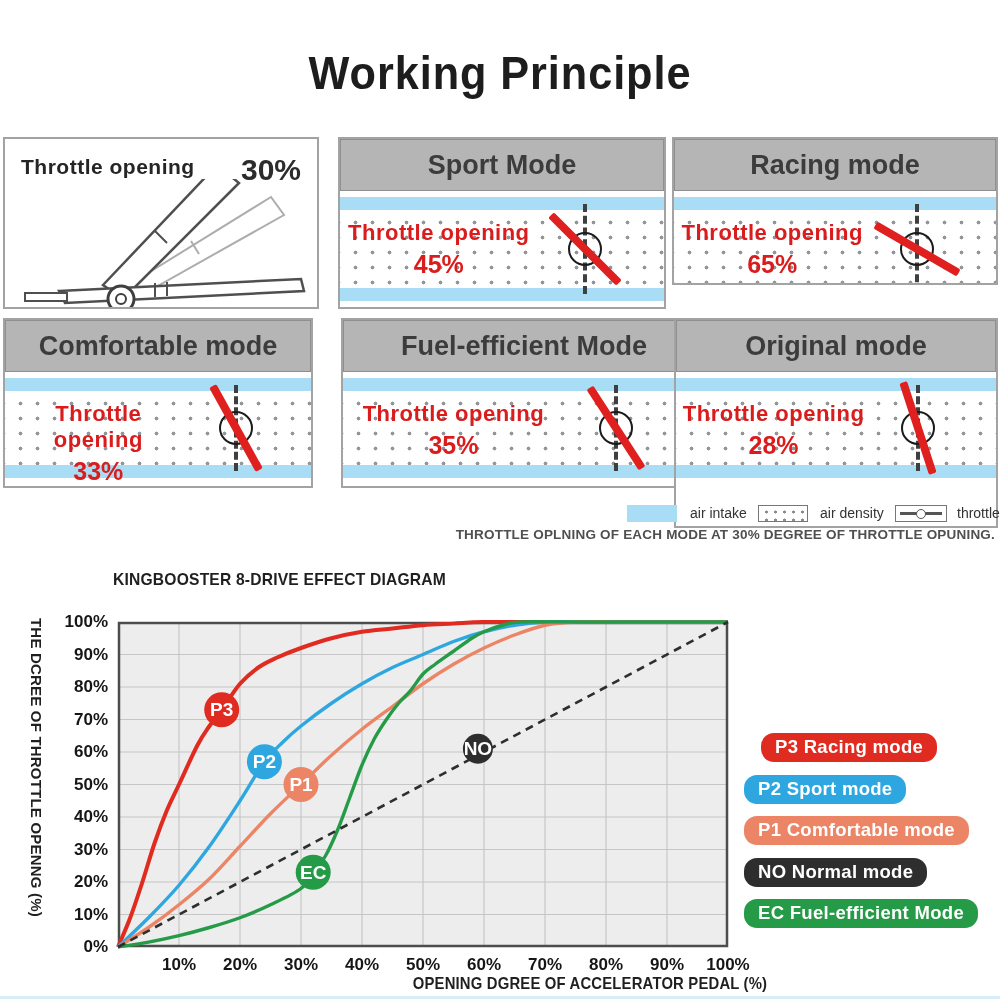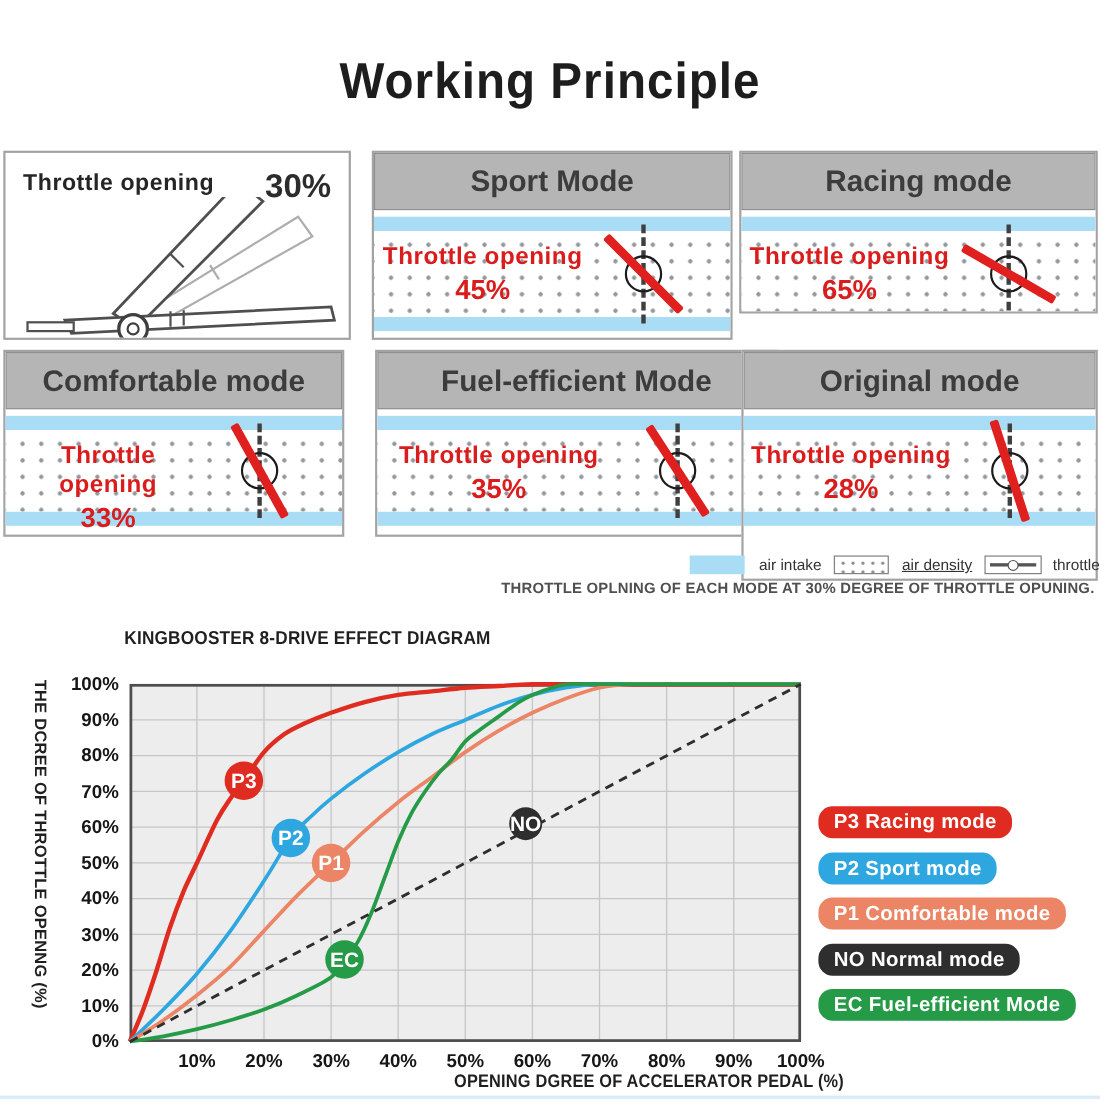--- a/index.html
+++ b/index.html
@@ -43,21 +43,21 @@
     width:8px; height:96px; background:#e01f1f; border-radius:2px; z-index:2; }
 
   
   .dlegend { position:absolute; top:503px; left:0; width:1000px; height:22px; font-size:14px; color:#333; }
   .dlegend .sw-air { position:absolute; left:627px; top:2px; width:50px; height:17px; background:#a9ddf6; }
   .dlegend .lb1 { position:absolute; left:690px; top:2px; }
   .dlegend .sw-density { position:absolute; left:758px; top:2px; width:50px; height:17px;
     border:1px solid #777; background:#fff;
     background-image:radial-gradient(circle, #8c8c8c 1.3px, transparent 1.7px);
     background-size:9px 8px; background-position:3px 2px; }
-  .dlegend .lb2 { position:absolute; left:820px; top:2px;text-decoration:underline; }
+  .dlegend .lb2 { position:absolute; left:820px; top:2px; }
   .dlegend .sw-throttle { position:absolute; left:895px; top:2px; width:52px; height:17px;
     border:1px solid #777; background:#fff; }
   .dlegend .sw-throttle .hline { position:absolute; left:4px; right:4px; top:6px; height:2.5px; background:#555; }
   .dlegend .sw-throttle .circ { position:absolute; left:50%; top:50%; margin:-5px 0 0 -5px;
     width:10px; height:10px; border:1.7px solid #555; border-radius:50%; background:#fff; }
   .dlegend .lb3 { position:absolute; left:957px; top:2px; }
 
   .caption { position:absolute; top:527px; left:430px; width:565px; text-align:right;
     font-size:13.5px; font-weight:600; color:#4f4f4f; letter-spacing:0.2px; }
 
@@ -268,21 +268,21 @@
       <div class="xtick" style="left: 326px; top: 955px;">40%</div>
       <div class="xtick" style="left: 387px; top: 955px;">50%</div>
       <div class="xtick" style="left: 448px; top: 955px;">60%</div>
       <div class="xtick" style="left: 509px; top: 955px;">70%</div>
       <div class="xtick" style="left: 570px; top: 955px;">80%</div>
       <div class="xtick" style="left: 631px; top: 955px;">90%</div>
       <div class="xtick" style="left: 692px; top: 955px;">100%</div>
     </div>
   <div class="x-axis-label">OPENING DGREE OF ACCELERATOR PEDAL (%)</div>
   <div id="chart-legend">
-      <div class="pill" style="background: rgb(224, 43, 32);">P3 Racing mode</div>
+      <div class="pill" style="background: rgb(224, 43, 32); margin-left: 17px;">P3 Racing mode</div>
       <div class="pill" style="background: rgb(46, 167, 224);">P2 Sport mode</div>
       <div class="pill" style="background: rgb(236, 133, 101);">P1 Comfortable mode</div>
       <div class="pill" style="background: rgb(46, 46, 46);">NO Normal mode</div>
       <div class="pill" style="background: rgb(37, 155, 72);">EC Fuel-efficient Mode</div>
     </div>
 
   <div class="bottom-strip"></div>
 </div>
 
 </body></html>

